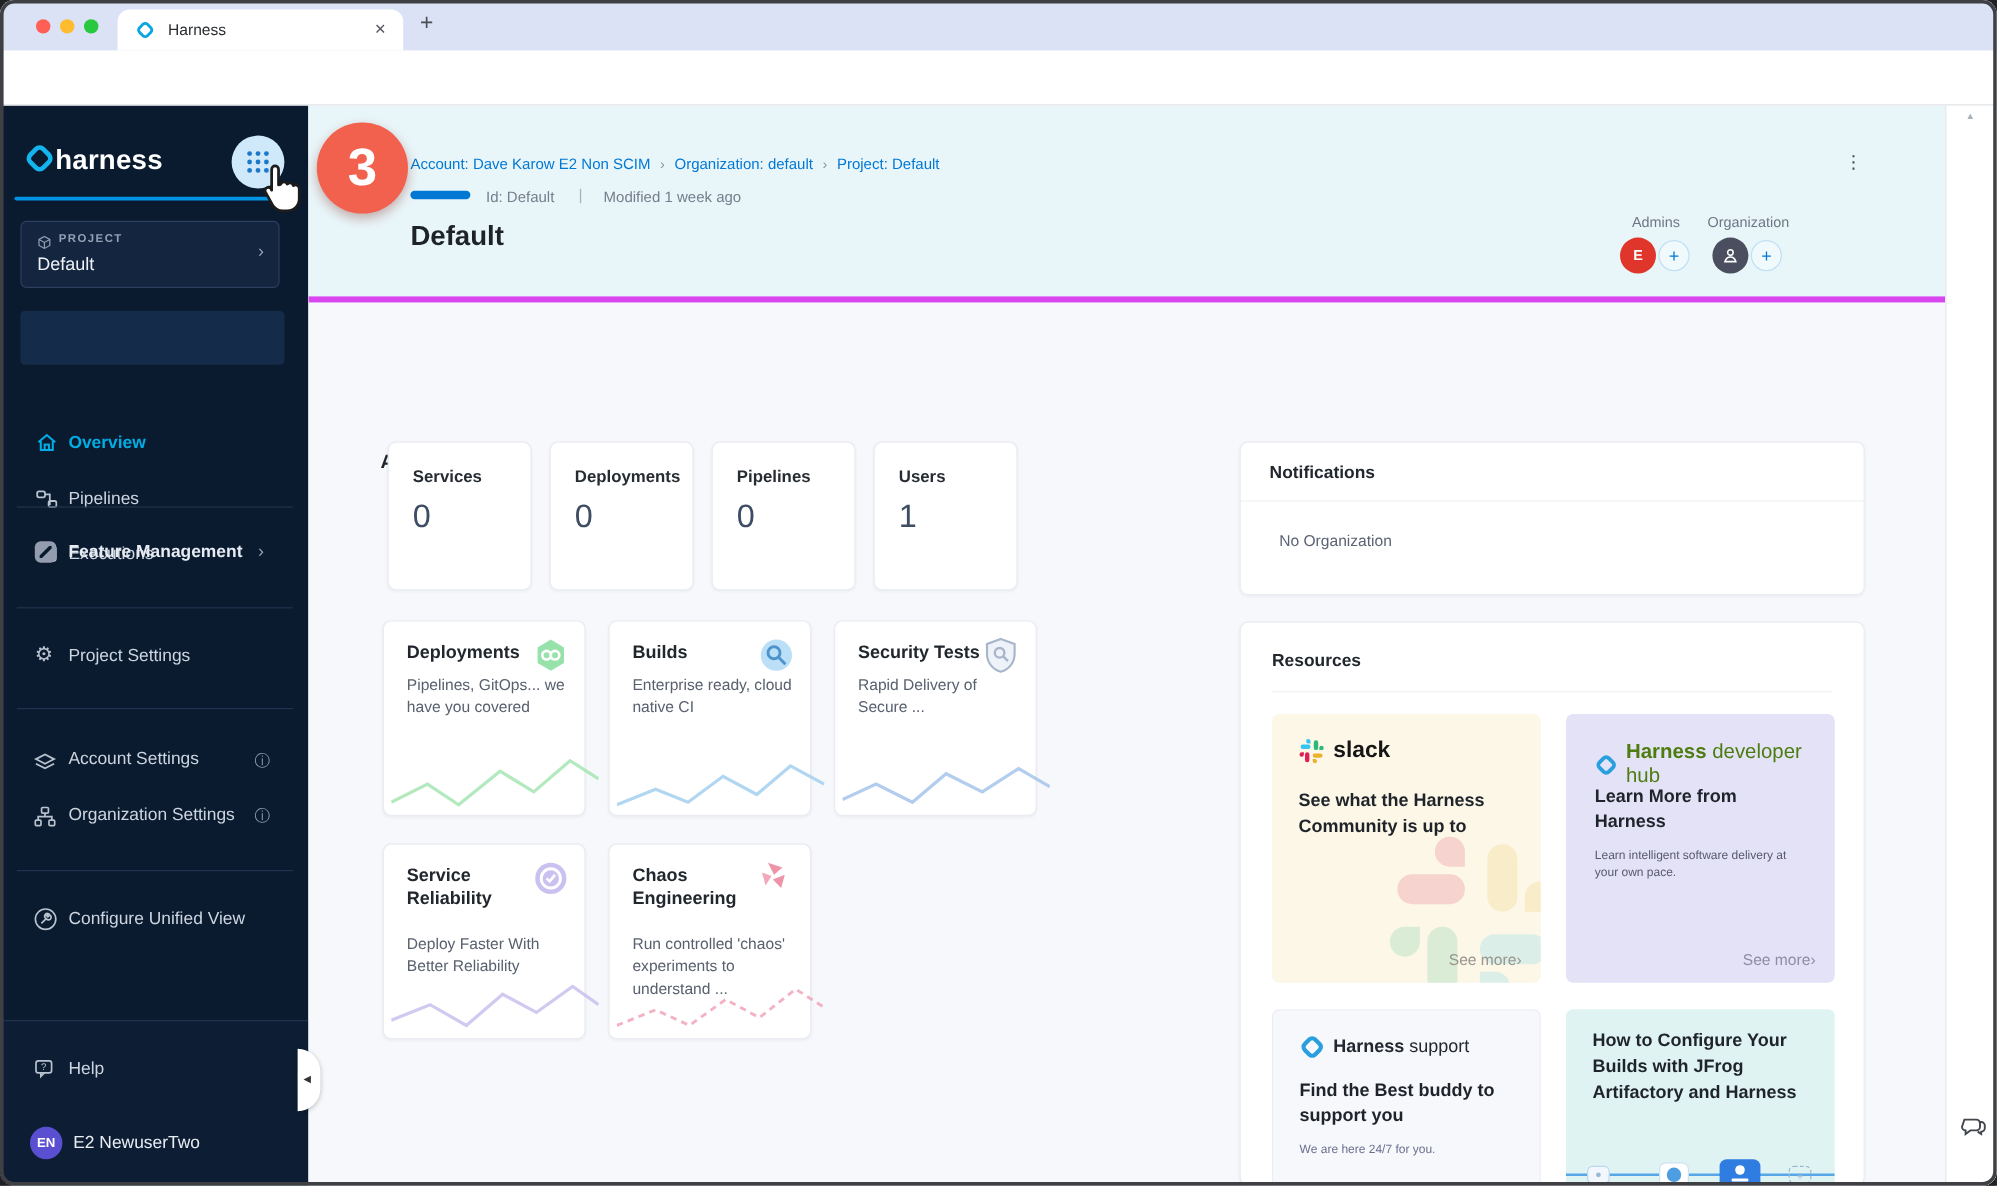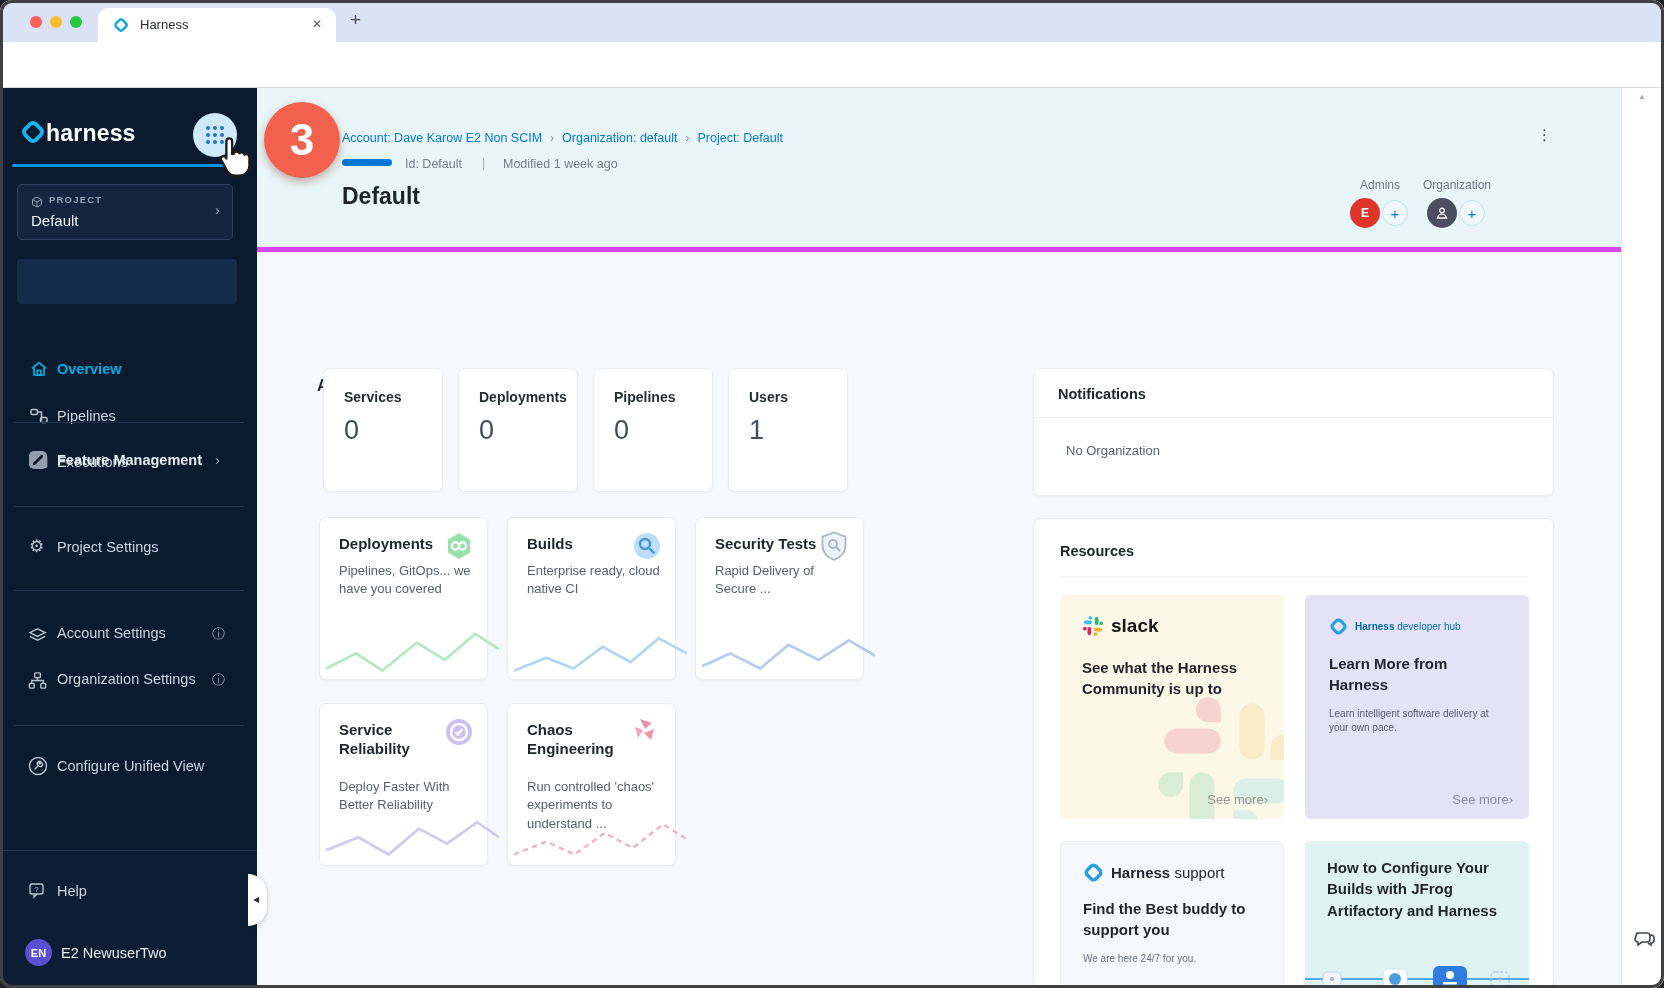--- a/index.html
+++ b/index.html
@@ -435,21 +435,21 @@
           <span class="seemore"><span>See more</span><span>›</span></span>
         </div>
 
         <div class="rcard" style="left:271px;top:76px;background:#e4e2f7">
           <div class="brandrow" style="left:24px;top:22px">
             <span>
               <svg width="19" height="19" viewBox="0 0 24 24">
                     <rect x="5" y="5" width="14" height="14" rx="4" transform="rotate(45 12 12)" fill="none" stroke="#2a9fe0" stroke-width="4"></rect>
                   </svg>
             </span>
-            <span style="font-size:10px;color:#0369a1"><b>Harness</b> <span>developer hub</span></span>
+            <span style="font-size:17px;color:#4d7c0f"><b>Harness</b> <span>developer hub</span></span>
           </div>
           <h4 style="left:24px;top:58px;width:155px">Learn More from Harness</h4>
           <span class="body" style="left:24px;top:112px;width:176px">Learn intelligent software delivery at your own pace.</span>
           <span class="seemore" style="color:#8f8da6"><span>See more</span><span>›</span></span>
         </div>
 
         <div class="rcard" style="left:26px;top:322px;background:#f7f8fc;border:1px solid #eceef5">
           <div class="brandrow" style="left:22px;top:20px">
             <span>
               <svg width="21" height="21" viewBox="0 0 24 24">

